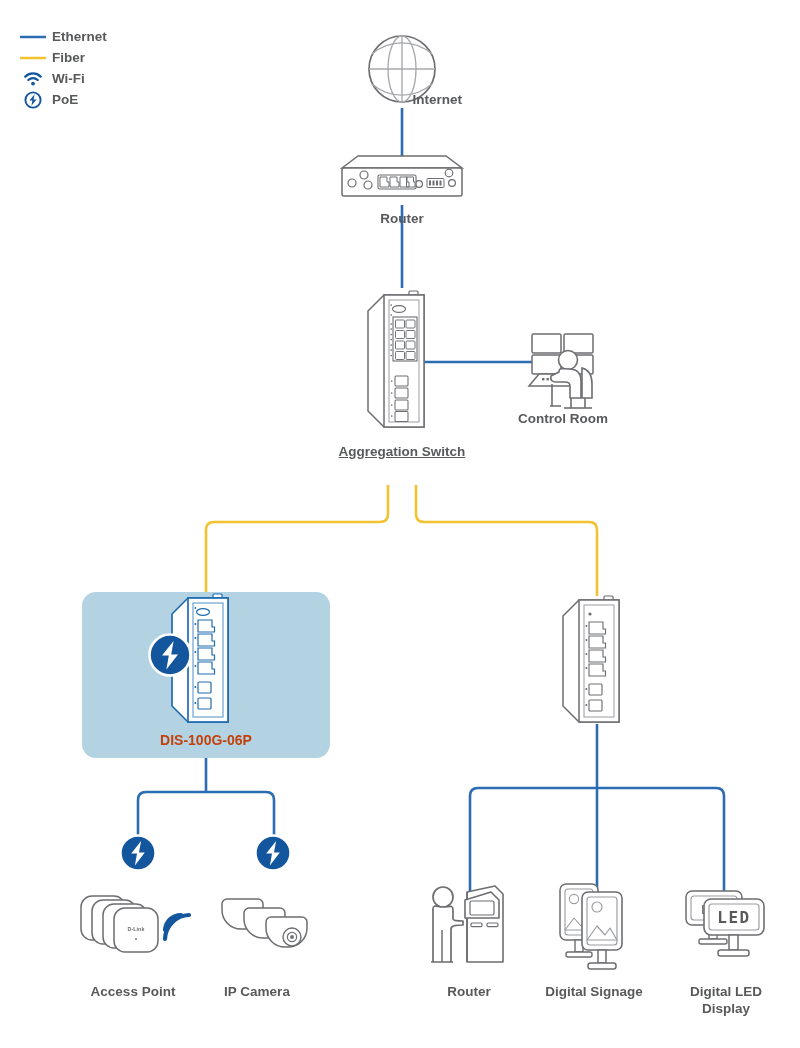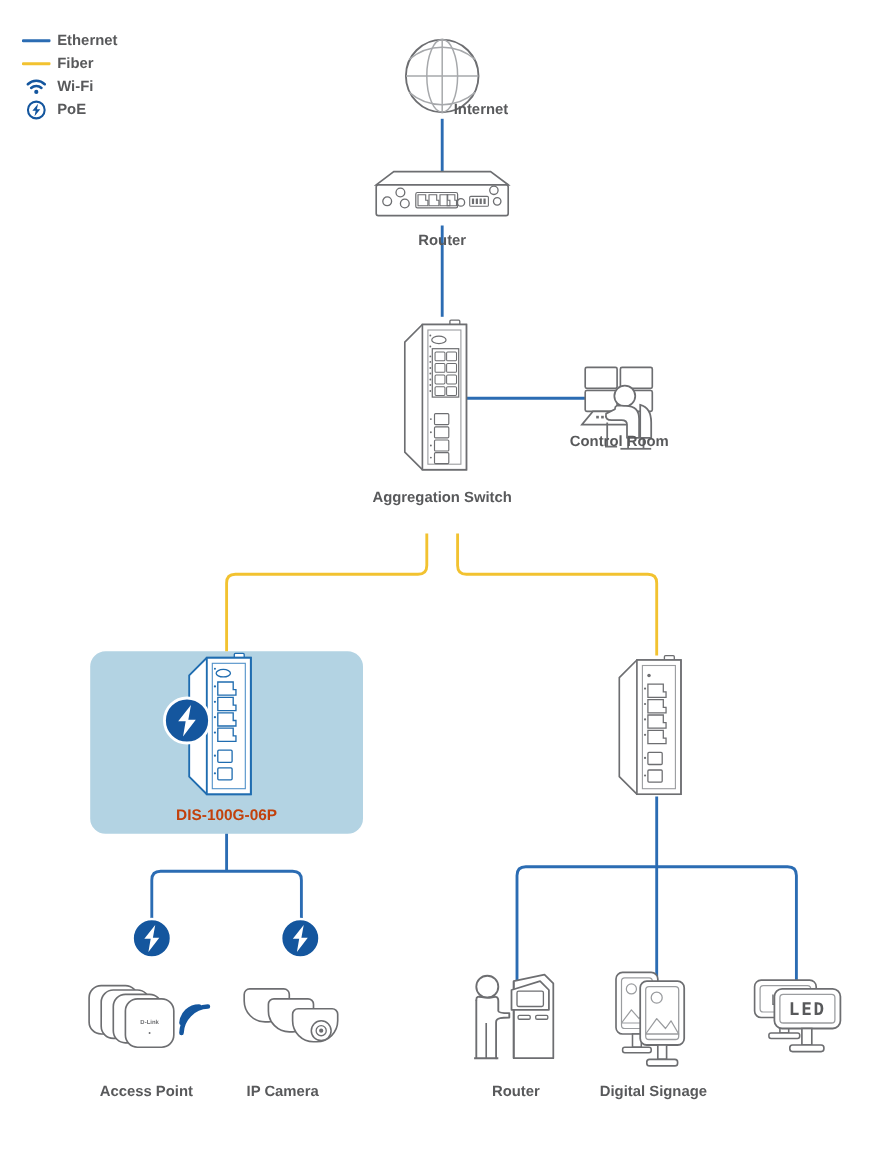--- a/index.html
+++ b/index.html
@@ -334,21 +334,23 @@
         <text x="8" y="-2" text-anchor="middle" font-family="'DejaVu Sans Mono',monospace" font-size="16" font-weight="700" fill="#58595b" letter-spacing="1.6">LED</text>
         <rect x="3" y="10" width="9" height="15" fill="#ffffff" stroke="#6d6e71" stroke-width="1.5"></rect>
         <rect x="-8" y="25" width="31" height="6" rx="2.5" fill="#ffffff" stroke="#6d6e71" stroke-width="1.5"></rect>
       </g>
     </g>
 
   </svg>
 
   <div class="label" style="left:342px;top:92px;width:120px;text-align:right;">Internet</div>
   <div class="label" style="left:342px;top:211px;width:120px;">Router</div>
-  <div class="label" style="left:312px;top:444px;width:180px;">Aggregation Switch</div>
-  <div class="label" style="left:483px;top:393px;width:160px;">Control Room</div>
+  <div class="label" style="left:312px;top:444px;width:180px;text-decoration:underline;">Aggregation Switch</div>
+  <div class="label" style="left:483px;top:411px;width:160px;">Control Room</div>
   <div class="label product" style="left:116px;top:732px;width:180px;">DIS-100G-06P</div>
   <div class="label" style="left:63px;top:984px;width:140px;">Access Point</div>
   <div class="label" style="left:192px;top:984px;width:130px;">IP Camera</div>
   <div class="label" style="left:409px;top:984px;width:120px;">Router</div>
   <div class="label" style="left:519px;top:984px;width:150px;">Digital Signage</div>
+  <div class="label" style="left:666px;top:984px;width:120px;">Digital LED
+Display</div>
 
 </div>
 
 </body></html>

